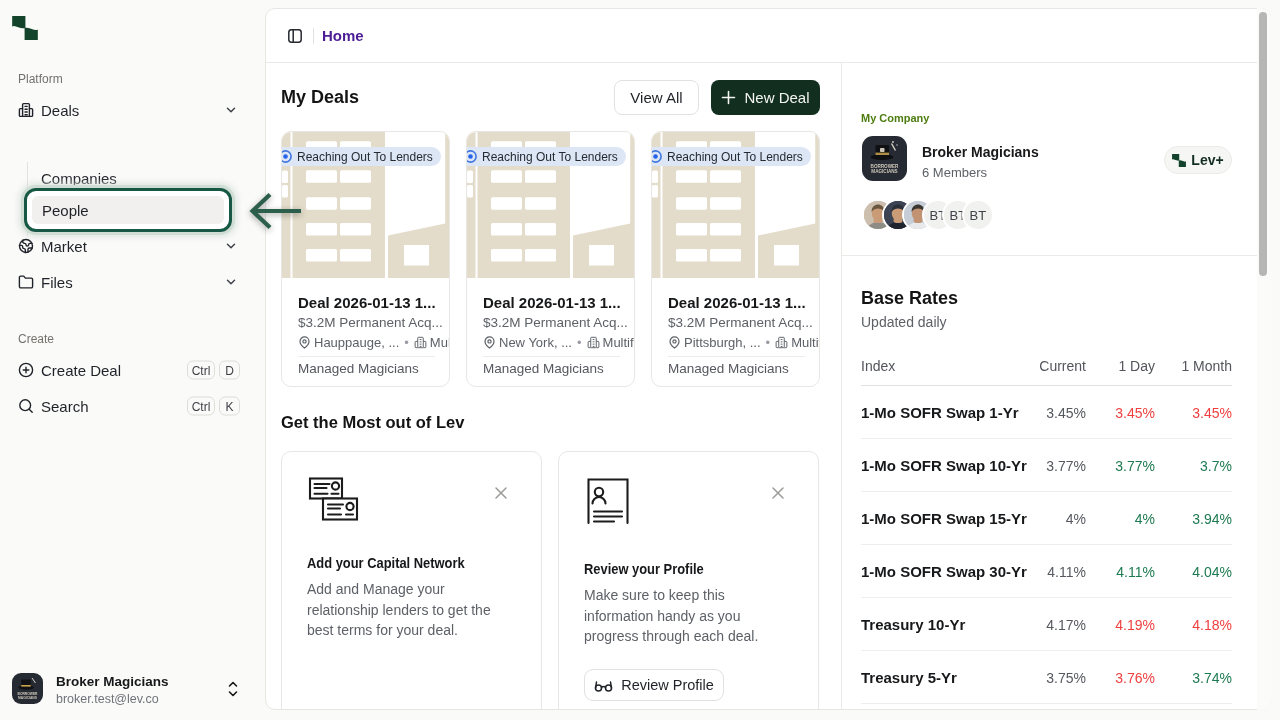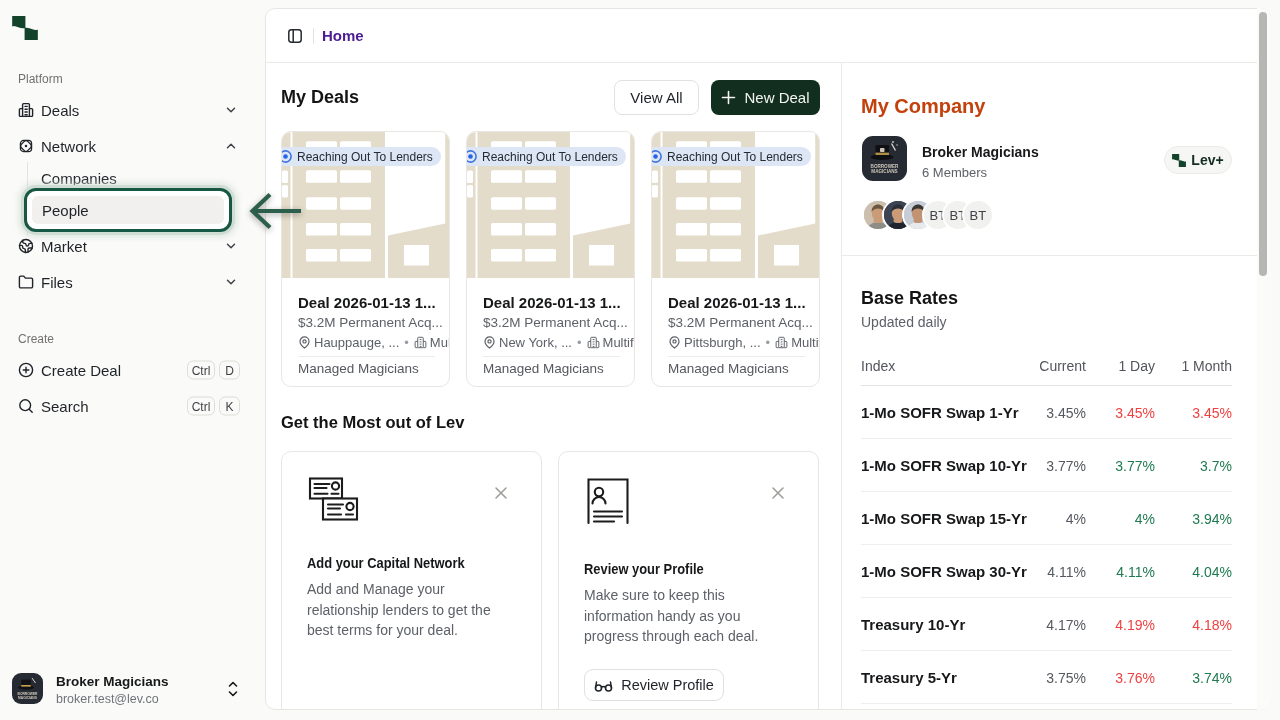--- a/index.html
+++ b/index.html
@@ -50,21 +50,21 @@
 .dc-mng { position:absolute; left:16px; top:229px; font-size:13.5px; color:#55585e; }
 
 
 .promo { position:absolute; top:443px; width:261px; height:270px; border:1px solid #e8e7e4; border-radius:10px; background:#fff; }
 .promo .close { position:absolute; top:33px; right:32px; width:16px; height:16px; }
 .promo h3 { position:absolute; left:25px; font-size:15px; font-weight:bold; color:#17181a; transform:scaleX(0.86); transform-origin:left center; white-space:nowrap; }
 .promo p { position:absolute; left:25px; width:200px; font-size:14px; color:#5d6167; line-height:20.5px; }
 .promo .pbtn { position:absolute; left:25px; height:32px; border:1px solid #e2e1de; border-radius:9px; background:#fff; font-size:14.5px; font-weight:500; color:#1f2228; display:flex; align-items:center; justify-content:center; gap:8px; }
 
 
-h2.mycompany { position:absolute; left:596px; top:87px; font-size:20px; font-weight:bold; color:#c2410c; }
+h2.mycompany { position:absolute; left:596px; top:104px; font-size:11px; font-weight:bold; color:#4d7c0f; }
 #co-logo { position:absolute; left:597px; top:128px; width:45px; height:45px; border-radius:11px; background:#262a32; overflow:hidden; }
 #co-name { position:absolute; left:657px; top:136px; font-size:14px; font-weight:bold; color:#17181a; }
 #co-members { position:absolute; left:657px; top:157px; font-size:13px; color:#5d6167; }
 #levplus { position:absolute; left:899px; top:138px; width:68px; height:28px; background:#f6f6f4; border:1px solid #ebebe8; border-radius:14px; display:flex; align-items:center; justify-content:center; gap:5px; font-size:14px; font-weight:bold; color:#132e20; }
 .avatar { position:absolute; top:191px; width:32px; height:32px; border-radius:50%; border:2px solid #fff; }
 .avatar.bt { background:#f1f1ef; display:flex; align-items:center; justify-content:center; font-size:13px; color:#3f4349; letter-spacing:0.3px; }
 #rc-div { position:absolute; left:576px; top:247px; width:430px; height:1px; background:#ebeae7; }
 h2.baserates { position:absolute; left:596px; top:280px; font-size:18px; font-weight:bold; color:#141414; }
 #updated { position:absolute; left:596px; top:306px; font-size:14px; color:#5d6167; }
 .th { position:absolute; top:350px; font-size:14px; color:#52555b; }
@@ -101,31 +101,20 @@
       <path d="M4.6 6.6 H2.4 a1 1 0 0 0 -1 1 v5.8 a1 1 0 0 0 1 1 h2.2"></path>
       <path d="M11.4 6.6 h2.2 a1 1 0 0 1 1 1 v5.8 a1 1 0 0 1 -1 1 h-2.2"></path>
       <path d="M7 4.4h2.2 M7 7.2h2.2 M7 10h2.2 M7 12.8h2.2"></path>
     </svg>
     <span class="sb-text">Deals</span>
     <svg class="sb-chev" viewBox="0 0 14 14" fill="none" stroke="#3f4349" stroke-width="1.5" stroke-linecap="round" stroke-linejoin="round">
         <path d="M3.5 5.25 L7 8.75 L10.5 5.25"></path>
       </svg>
   </div>
 
-  <div class="sb-row" style="top:130px;">
-    <svg class="sb-icon" viewBox="0 0 16 16" fill="none" stroke="#1f2228" stroke-width="1.25" stroke-linecap="round" stroke-linejoin="round">
-      <rect x="2.4" y="2.4" width="11.2" height="11.2" rx="3.2"></rect>
-      <rect x="3.55" y="3.55" width="8.9" height="8.9" rx="2.4" transform="rotate(45 8 8)"></rect>
-      <circle cx="8" cy="8" r="1.25" fill="#1f2228" stroke="none"></circle>
-    </svg>
-    <span class="sb-text">Network</span>
-    <svg class="sb-chev" viewBox="0 0 14 14" fill="none" stroke="#3f4349" stroke-width="1.5" stroke-linecap="round" stroke-linejoin="round">
-        <path d="M3.5 8.75 L7 5.25 L10.5 8.75"></path>
-      </svg>
-  </div>
 
   <div class="abs" style="left:27px; top:162px; width:1px; height:74px; background:#e3e2df;"></div>
   <div class="sb-row" style="top:162px;">
       <span class="sb-text" style="left:41px;">Companies</span>
     </div>
 
   <div id="people-box">
       <div id="people-inner">
         <span>People</span>
       </div>

